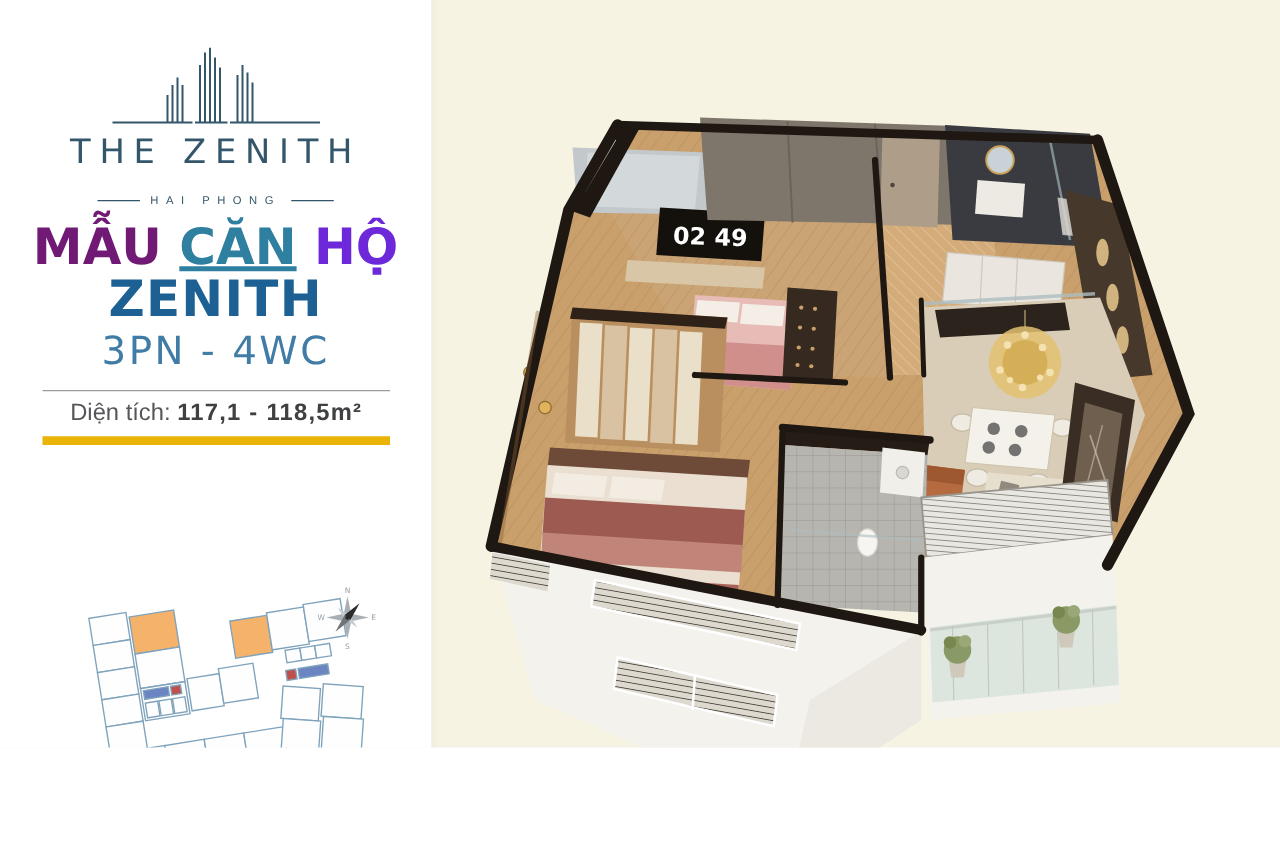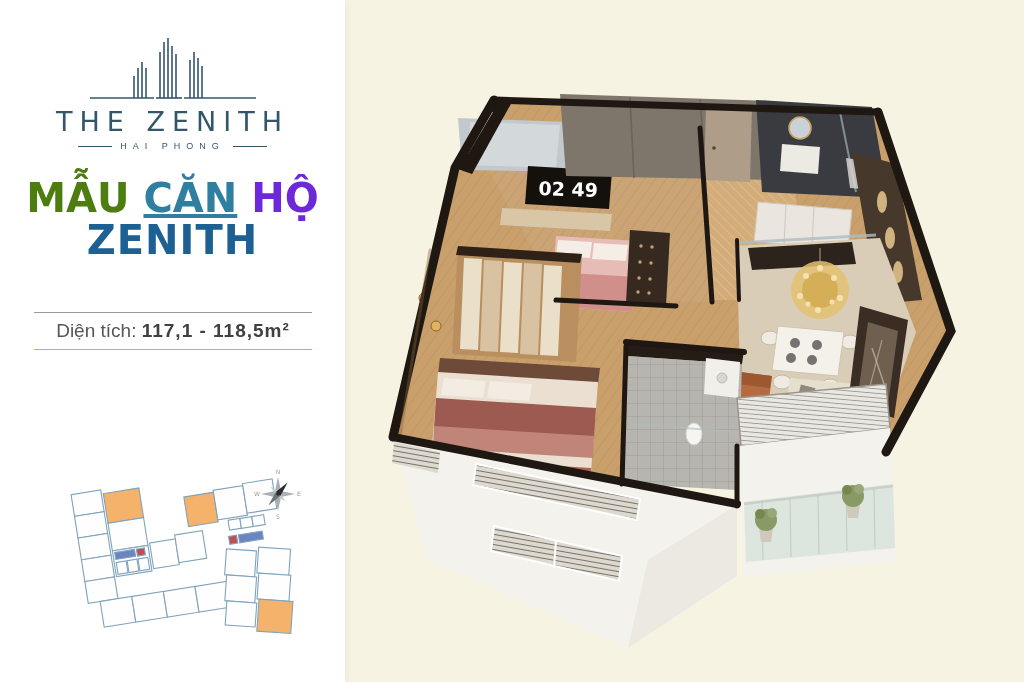--- a/index.html
+++ b/index.html
@@ -1,37 +1,37 @@
 <!DOCTYPE html>
 <html><head>
 <meta charset="utf-8">
 <style>
   html,body{margin:0;padding:0;}
-  .page{position:relative;width:1024px;height:682px;background:#F6F3E3;overflow:hidden;
+  .page{position:relative;width:1024px;height:598px;background:#F6F3E3;overflow:hidden;
         font-family:"Liberation Sans","DejaVu Sans",sans-serif;}
   .panel{position:absolute;left:0;top:0;width:345px;height:682px;background:#FFFFFF;
          box-shadow:2px 0 6px rgba(0,0,0,0.04);}
   
   .logo{position:absolute;left:0;top:38px;width:345px;text-align:center;color:#3A5A6E;}
   .logo-icon{display:block;margin:0 auto;}
   .logo-title{font-family:"DejaVu Sans","Liberation Sans",sans-serif;font-size:27px;font-weight:400;
               letter-spacing:7px;color:#33566B;margin-top:2px;}
-  .logo-sub{font-size:9px;letter-spacing:6px;color:#33566B;margin-top:4px;
+  .logo-sub{font-size:9px;letter-spacing:6px;color:#33566B;margin-top:18px;
             display:flex;align-items:center;justify-content:center;gap:8px;}
   .logo-sub .dash{display:inline-block;width:34px;height:1px;background:#33566B;}
   
   .headline{position:absolute;left:0;top:178px;width:345px;text-align:center;
             font-family:"DejaVu Sans","Liberation Sans",sans-serif;font-weight:bold;line-height:1.04;}
   .hl1{font-size:40px;letter-spacing:0px;}
-  .hl1 .w1{color:#4d7c0f;} .hl1 .w2{color:#2F7FA0;text-decoration:underline;} .hl1 .w3{color:#6d28d9;}
+  .hl1 .w1{color:#701a75;} .hl1 .w2{color:#2F7FA0;text-decoration:underline;} .hl1 .w3{color:#6d28d9;}
   .hl2{font-size:40px;color:#1C6094;letter-spacing:1px;}
   .hl3{font-size:31px;color:#417CA6;font-weight:normal;letter-spacing:2px;margin-top:4px;}
   
   .area{position:absolute;left:34px;top:312px;width:278px;border-top:1px solid #9B9B9B;
-        border-bottom:1px solid #eab308;padding:7px 0;text-align:center;color:#55565A;font-size:19px;}
+        border-bottom:7px solid #eab308;padding:7px 0;text-align:center;color:#55565A;font-size:19px;}
   .area b{color:#3F4042;letter-spacing:1px;}
   
   .keyplan{position:absolute;left:58px;top:468px;}
   .plan3d{position:absolute;left:345px;top:0;}
   text{font-family:"DejaVu Sans","Liberation Sans",sans-serif;}
 </style>
 </head>
 <body>
 
 <div class="page">
@@ -71,20 +71,21 @@
       </div>
     </div>
 
     <div class="headline">
       <div class="hl1">
         <span class="w1">MẪU</span>
         <span class="w2">CĂN</span>
         <span class="w3">HỘ</span>
       </div>
       <div class="hl2">ZENITH</div>
+      <div class="hl3">3PN - 4WC</div>
     </div>
 
     <div class="area">
       <span>Diện tích:</span>
       <b>117,1 - 118,5m²</b>
     </div>
 
     <svg class="keyplan" width="252" height="170" viewBox="0 0 252 170">
       <g stroke="#7FA3BC" stroke-width="1.1" fill="#FEFEFE">
 

